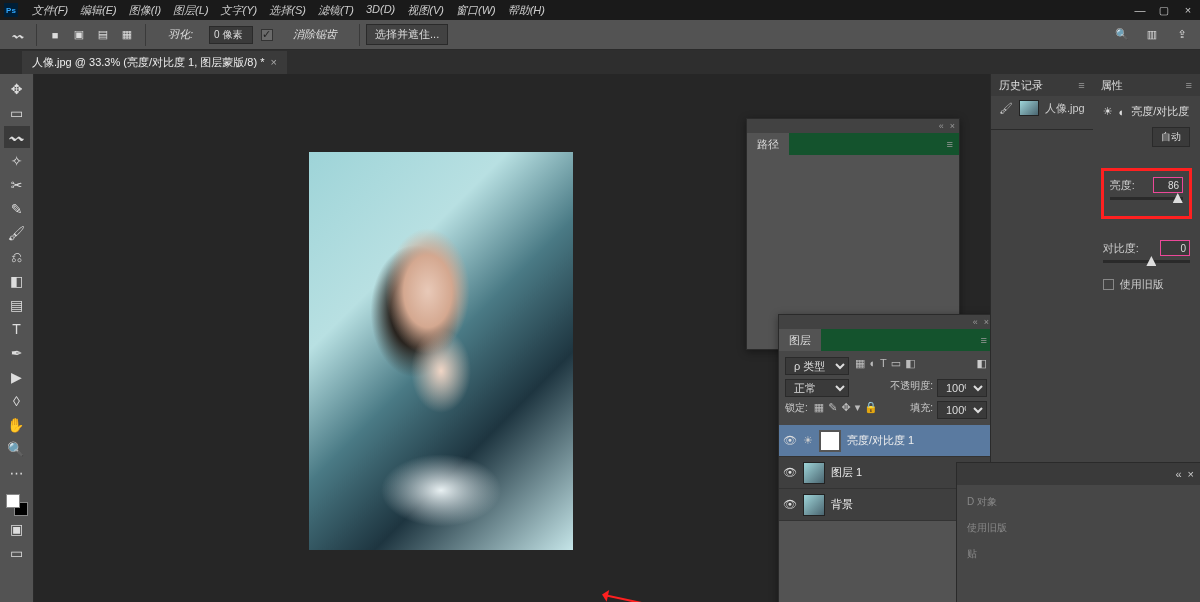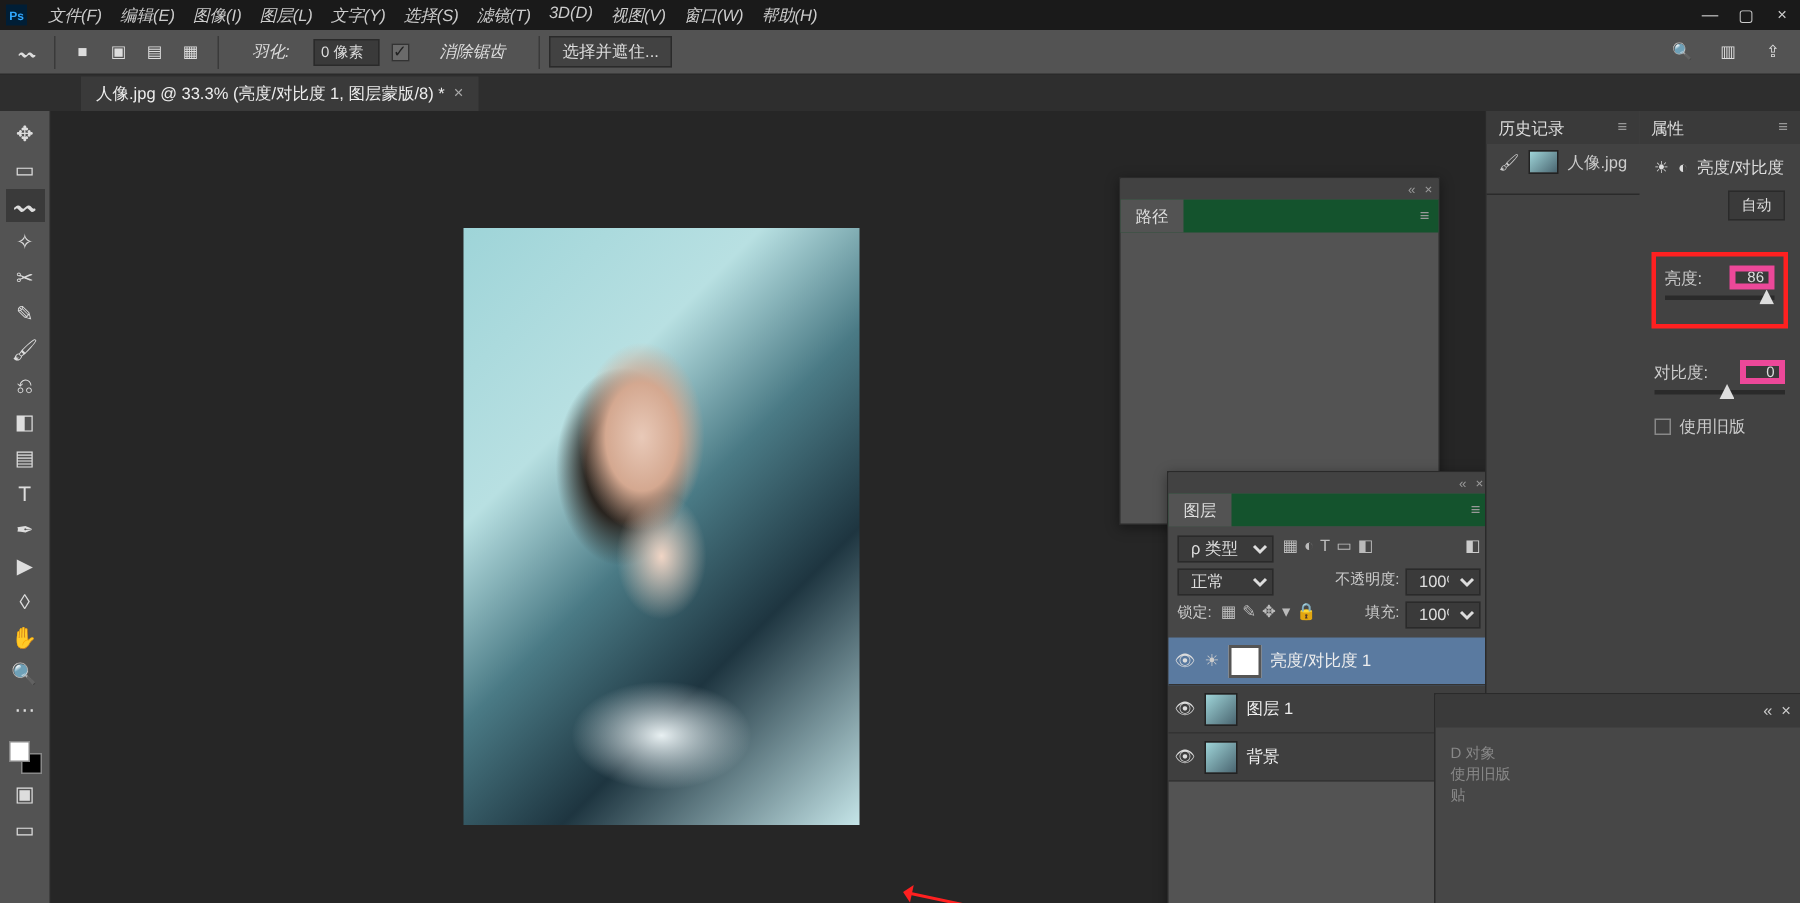--- a/index.html
+++ b/index.html
@@ -17,21 +17,21 @@
 .opt-icon { width: 20px; height: 20px; margin: 0 2px; display: flex; align-items: center; justify-content: center; color: #ddd; cursor: pointer; }
 .opt-sep { width: 1px; height: 22px; background: #3a3a3a; margin: 0 6px; }
 .opt-label { color: #ddd; margin: 0 16px; font-style: italic; }
 .opt-input { width: 44px; height: 18px; background: #3a3a3a; border: 1px solid #2a2a2a; color: #ddd; padding: 0 4px; font-size: 10px; }
 .opt-check { width: 12px; height: 12px; background: #6a6a6a; border: 1px solid #333; margin: 0 4px 0 8px; display: inline-block; position: relative; }
 .opt-check.on::after { content: "✓"; position: absolute; top: -2px; left: 0; color: #222; font-size: 11px; }
 .opt-btn { padding: 2px 8px; background: #424242; border: 1px solid #2a2a2a; color: #ddd; cursor: pointer; font-size: 11px; }
 .opt-right { margin-left: auto; display: flex; gap: 6px; }
 
 
-.doctab-row { height: 24px; background: #2e2e2e; display: flex; align-items: center; padding-left: 54px; }
+.doctab-row { height: 24px; background: #2e2e2e; display: flex; align-items: center; padding-left: 22px; }
 .doctab { padding: 4px 10px; background: #3a3a3a; color: #eee; display: flex; align-items: center; gap: 6px; font-size: 11px; }
 .doctab .x { color: #aaa; cursor: pointer; }
 
 
 .main { position: absolute; top: 74px; left: 0; right: 0; bottom: 0; display: flex; }
 
 
 .toolbar { width: 34px; background: #535353; display: flex; flex-direction: column; align-items: center; padding: 4px 0; gap: 2px; border-right: 1px solid #2a2a2a; }
 .tool { width: 26px; height: 22px; display: flex; align-items: center; justify-content: center; color: #ddd; cursor: pointer; font-size: 14px; }
 .tool.active { background: #3a3a3a; }
@@ -92,28 +92,28 @@
 
 .props-panel { flex: 1; display: flex; flex-direction: column; }
 .props-body { padding: 8px 10px; display: flex; flex-direction: column; gap: 8px; }
 .props-subhead { display: flex; align-items: center; gap: 6px; color: #ddd; }
 .props-auto { margin-left: auto; }
 .props-auto button { background: #3a3a3a; border: 1px solid #2a2a2a; color: #ddd; padding: 2px 8px; font-size: 10px; cursor: pointer; }
 .highlight-box { border: 3px solid #ff2020; padding: 6px 6px 10px; margin: 13px -2px; }
 .slider-row { display: flex; align-items: center; justify-content: space-between; margin-bottom: 4px; }
 .slider-track { height: 3px; background: #2a2a2a; position: relative; margin-bottom: 6px; }
 .slider-thumb { position: absolute; top: -4px; width: 10px; height: 10px; background: #ddd; clip-path: polygon(50% 0, 100% 100%, 0 100%); }
-.slider-val { width: 30px; height: 16px; background: #3a3a3a; border: 4px solid #ec4899; color: #ddd; text-align: right; padding: 0 3px; font-size: 10px; }
+.slider-val { width: 30px; height: 16px; background: #3a3a3a; border: 1px solid #ec4899; color: #ddd; text-align: right; padding: 0 3px; font-size: 10px; }
 .chk-row { display: flex; align-items: center; gap: 6px; }
 .chk-box { width: 11px; height: 11px; border: 1px solid #888; }
 
 
 .stub-panel { position: absolute; right: 0; top: 388px; width: 244px; height: 214px; background: #474747; border-left: 1px solid #2a2a2a; border-top: 1px solid #2a2a2a; }
 .stub-head { height: 22px; display: flex; justify-content: flex-end; align-items: center; padding: 0 6px; gap: 6px; background: #3a3a3a; }
-.stub-body { padding: 10px; color: #888; font-size: 10px; display: flex; flex-direction: column; gap: 0; }
+.stub-body { padding: 10px; color: #888; font-size: 10px; display: flex; flex-direction: column; gap: 12px; }
 </style>
 </head>
 <body>
 
 <div class="titlebar">
   <div class="ps-logo">Ps</div>
   <div id="menu-items" style="display: flex; font-style: italic;">
       <span class="menu-item">文件(F)</span>
       <span class="menu-item">编辑(E)</span>
       <span class="menu-item">图像(I)</span>

